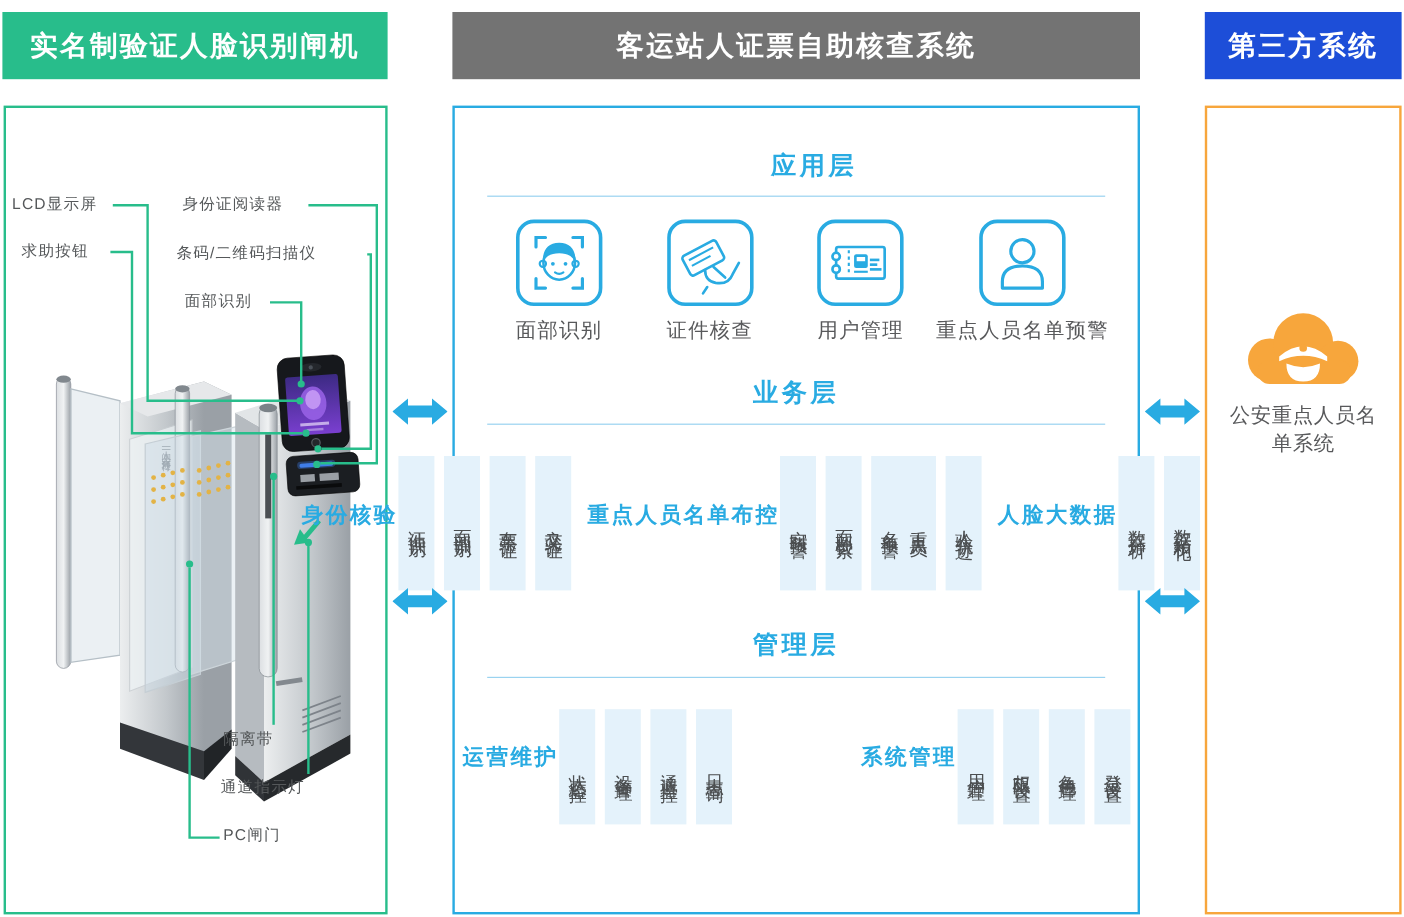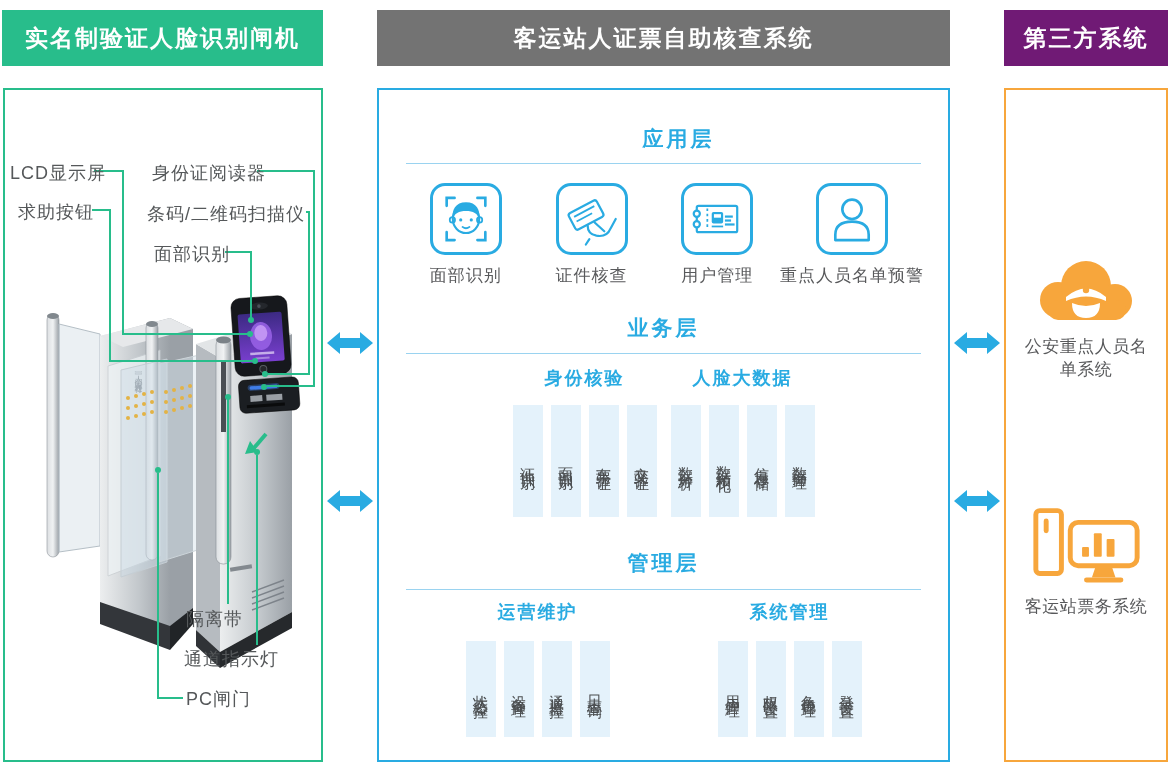--- a/index.html
+++ b/index.html
@@ -6,42 +6,42 @@
   #stage{
     position:relative;width:1170px;height:764px;background:#fff;overflow:hidden;
     font-family:"Liberation Sans","DejaVu Sans",sans-serif;color:#58595B;
   }
   .panel-header{
     position:absolute;top:10px;height:56px;display:flex;align-items:center;justify-content:center;
     color:#fff;font-weight:bold;font-size:23px;letter-spacing:2px;
   }
   .hdr-green{background:#28BD8B;left:2px;width:321px;}
   .hdr-blue{background:#737373;left:377px;width:573px;}
-  .hdr-orange{background:#701a75;left:1004px;width:164px;}
+  .hdr-orange{background:#1d4ed8;left:1004px;width:164px;}
   .panel-body{position:absolute;top:88px;height:674px;background:#fff;box-sizing:border-box;}
   .body-green{left:3px;width:320px;border:2px solid #28BD8B;}
   .body-blue{left:377px;width:573px;border:2px solid #29ABE2;}
   .body-orange{left:1004px;width:164px;border:2px solid #F7A63C;display:flex;flex-direction:column;align-items:center;}
   
-  .callout{position:absolute;font-size:18px;color:#55585A;letter-spacing:1px;white-space:nowrap;}
+  .callout{position:absolute;font-size:13px;color:#55585A;letter-spacing:1px;white-space:nowrap;}
   
   .layer-title{text-align:center;font-size:21px;font-weight:bold;color:#29ABE2;letter-spacing:3px;}
   .t-app{margin-top:36px;line-height:26px;padding-left:30px;}
   .t-biz{margin-top:28px;line-height:26px;}
   .t-mgmt{margin-top:33px;line-height:26px;}
   .sep{height:1px;background:#9AD3F0;margin:0 27px;}
   .sep1{margin-top:11px;} .sep2{margin-top:12px;} .sep3{margin-top:13px;}
   .app-row{display:flex;padding:0 24px;margin-top:19px;}
   .app-item{flex:1 1 0;display:flex;flex-direction:column;align-items:center;}
   .app-iconbox{width:72px;height:72px;border:3px solid #29ABE2;border-radius:15px;box-sizing:border-box;
     display:flex;align-items:center;justify-content:center;}
   .app-label{margin-top:9px;font-size:17px;color:#58595B;letter-spacing:1px;white-space:nowrap;}
   .groups-row{display:flex;justify-content:center;gap:14px;margin-top:12px;}
   .mgmt-row{gap:108px;margin-top:10px;}
-  .group{display:flex;flex-direction:column;align-items:center;}
+  .group{display:flex;flex-direction:row;align-items:center;}
   .group-title{font-size:18px;font-weight:bold;color:#29ABE2;letter-spacing:2px;line-height:25px;white-space:nowrap;}
   .boxes{display:flex;gap:8px;margin-top:14px;}
   .mgmt-boxes{margin-top:16px;}
   .vbox{
     width:30px;height:112px;background:#E4F2FB;box-sizing:border-box;
     writing-mode:vertical-rl;line-height:1.6;white-space:pre-line;
     display:flex;align-items:center;justify-content:center;
     font-size:15px;letter-spacing:3px;color:#4B4E50;
   }
   .vbox.wide{width:54px;}
@@ -295,20 +295,30 @@
       <div class="group">
         <div class="group-title">身份核验</div>
         <div class="boxes">
           <div class="vbox">证件识别</div>
           <div class="vbox">面部识别</div>
           <div class="vbox">车票验证</div>
           <div class="vbox">交叉验证</div>
         </div>
       </div>
       <div class="group">
+        <div class="group-title">重点人员名单布控</div>
+        <div class="boxes">
+          <div class="vbox">实时预警</div>
+          <div class="vbox">面部检索</div>
+          <div class="vbox wide">重点人员
+名单预警</div>
+          <div class="vbox">人验轨迹</div>
+        </div>
+      </div>
+      <div class="group">
         <div class="group-title">人脸大数据</div>
         <div class="boxes">
           <div class="vbox">数据分析</div>
           <div class="vbox">数据结构化</div>
           <div class="vbox">信息存储</div>
           <div class="vbox">数据管理</div>
         </div>
       </div>
     </div>
 
@@ -348,35 +358,20 @@
         </g>
         <g fill="#fff">
           <path d="M40 47 Q60 30 80 47 L80 51 Q60 42 40 51 Z"></path>
           <path d="M46 53 Q46 68 60 68 Q74 68 74 53 Q60 59 46 53 Z"></path>
         </g>
         <circle cx="60" cy="40" r="3.2" fill="#F7A63C"></circle>
       </svg>
       <div class="sys-label" style="margin-top:6px;">公安重点人员名单系统</div>
     </div>
 
-    <div class="sys-item" style="margin-top:122px;">
-      <svg width="118" height="84" viewBox="0 0 120 84">
-        <rect x="9" y="6" width="26" height="64" rx="4" fill="none" stroke="#F7A63C" stroke-width="5"></rect>
-        <rect x="17" y="14" width="5" height="15" rx="2.5" fill="#F7A63C"></rect>
-        <rect x="44" y="18" width="68" height="44" rx="8" fill="none" stroke="#F7A63C" stroke-width="5"></rect>
-        <g fill="#F7A63C">
-          <rect x="56" y="43" width="7" height="10" rx="1"></rect>
-          <rect x="68" y="29" width="8" height="24" rx="1"></rect>
-          <rect x="81" y="35" width="8" height="18" rx="1"></rect>
-          <polygon points="70,62 86,62 90,74 66,74"></polygon>
-          <rect x="58" y="74" width="40" height="5" rx="2.5"></rect>
-        </g>
-      </svg>
-      <div class="sys-label" style="margin-top:8px;">客运站票务系统</div>
-    </div>
   </div>
 
   <svg class="arrow" style="left:327px;top:329px;" viewBox="0 0 46 28">
     <polygon points="0,14 13,3 13,9 33,9 33,3 46,14 33,25 33,19 13,19 13,25" fill="#29ABE2"></polygon>
   </svg>
   <svg class="arrow" style="left:327px;top:487px;" viewBox="0 0 46 28">
     <polygon points="0,14 13,3 13,9 33,9 33,3 46,14 33,25 33,19 13,19 13,25" fill="#29ABE2"></polygon>
   </svg>
   <svg class="arrow" style="left:954px;top:329px;" viewBox="0 0 46 28">
     <polygon points="0,14 13,3 13,9 33,9 33,3 46,14 33,25 33,19 13,19 13,25" fill="#29ABE2"></polygon>

